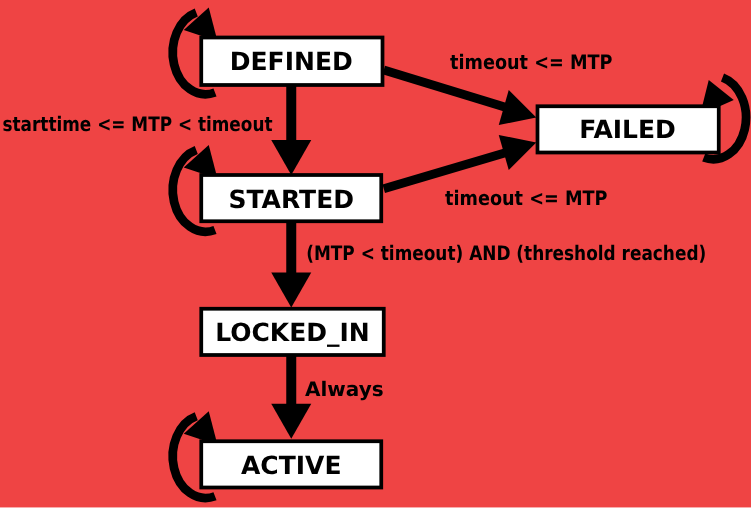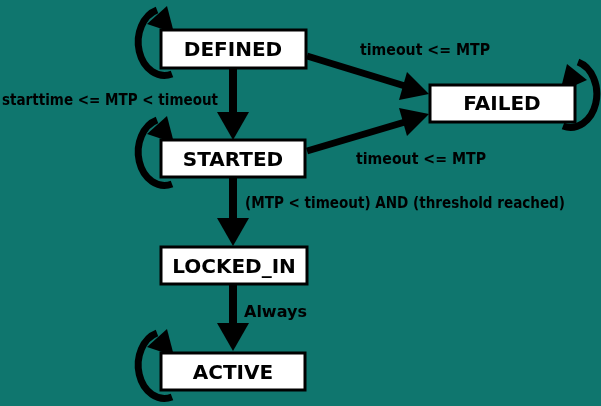--- a/index.html
+++ b/index.html
@@ -4,21 +4,21 @@
 <style>
   html, body {
     margin: 0;
     padding: 0;
     background: #ffffff;
   }
   .canvas {
     position: relative;
     width: 601px;
     height: 406px;
-    background: #0f766e;
+    background: #ef4444;
     overflow: hidden;
   }
   svg { display: block; }
   .edge-line {
     stroke: #000000;
     fill: none;
   }
   .arrow-head {
     fill: #000000;
     stroke: none;

